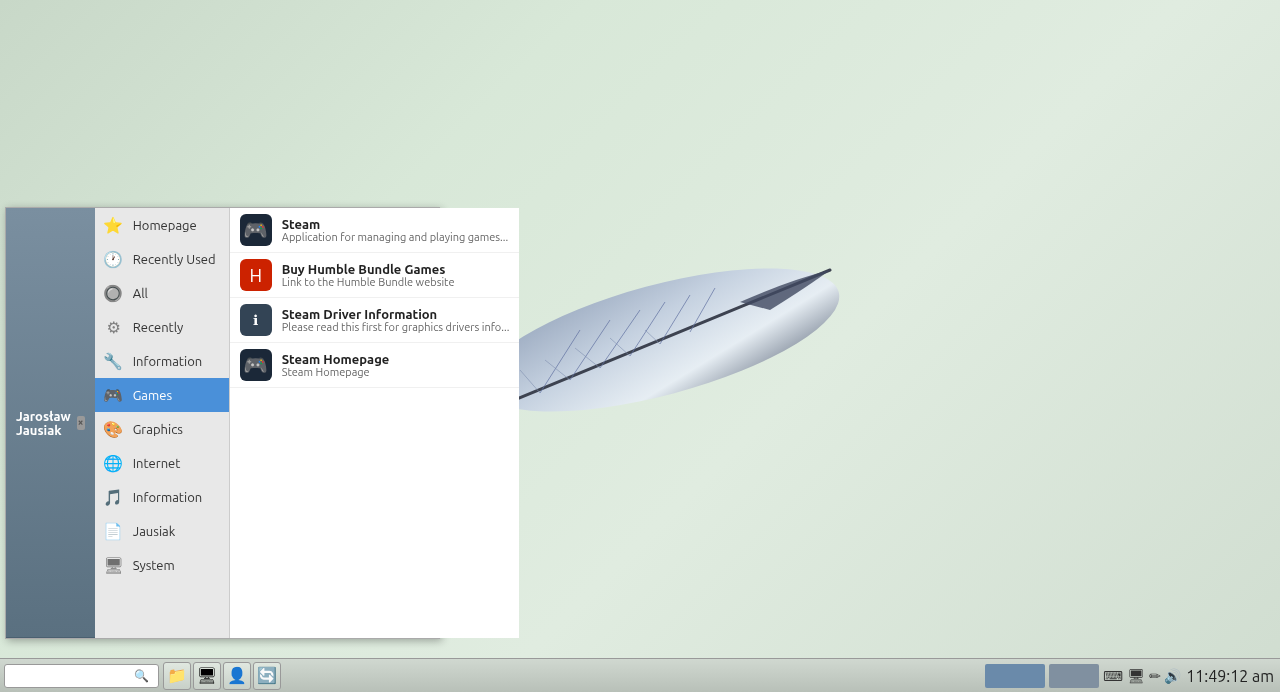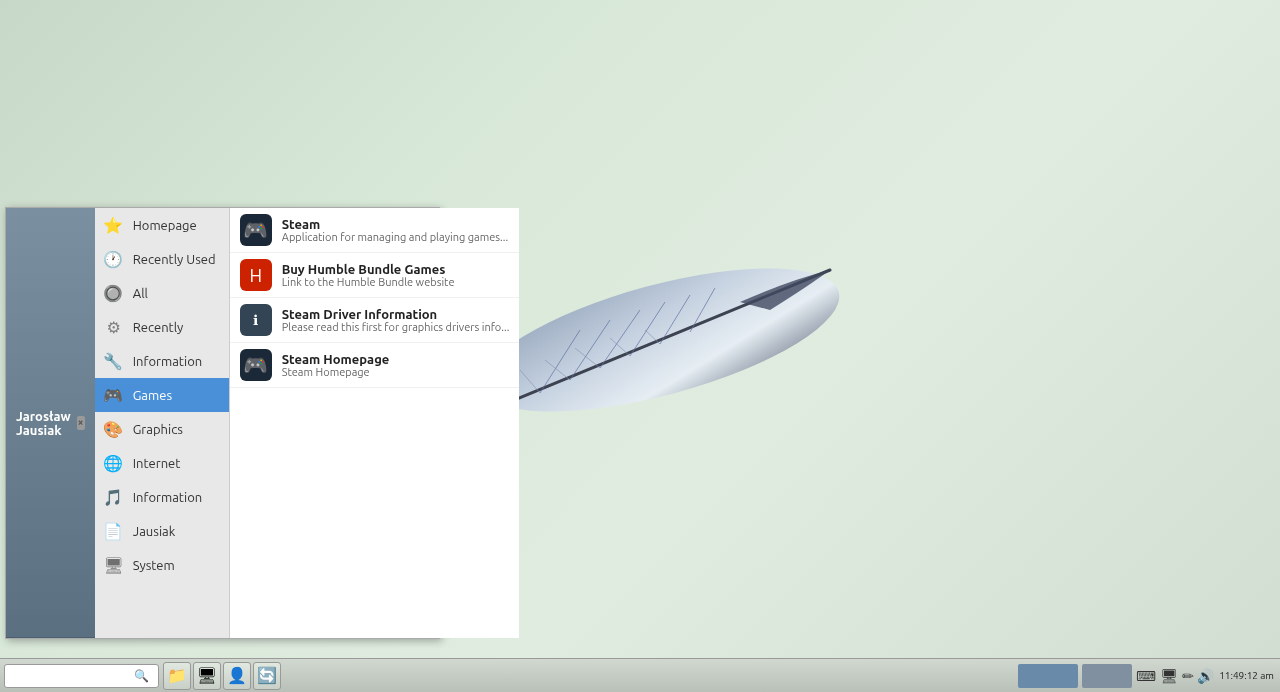--- a/index.html
+++ b/index.html
@@ -225,21 +225,21 @@
       gap: 4px;
     }
 
     .taskbar-icon {
       font-size: 14px;
       color: #333;
       cursor: pointer;
     }
 
     .taskbar-clock {
-      font-size: 10px;
+      font-size: 16px;
       color: #222;
       white-space: nowrap;
     }
 
     
     .feather-container {
       position: absolute;
       top: 230px;
       left: 460px;
       pointer-events: none;

